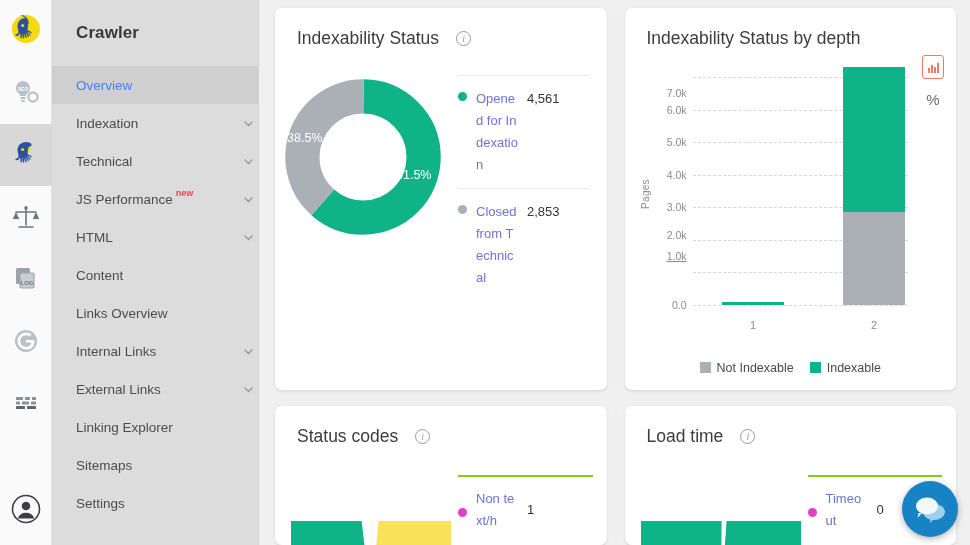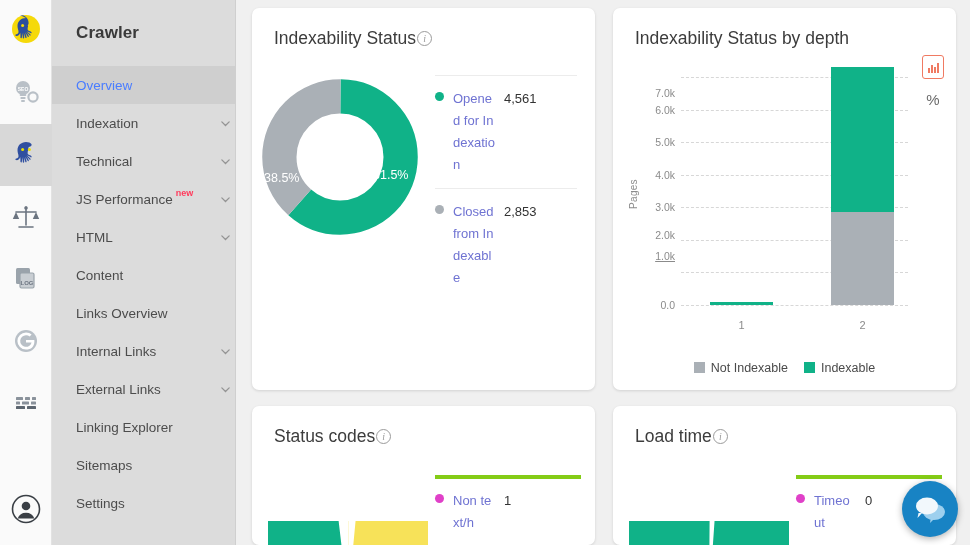--- a/index.html
+++ b/index.html
@@ -23,21 +23,21 @@
   .rail-item {
     width: 52px; height: 62px;
     display: flex; align-items: center; justify-content: center;
   }
   .rail-item.active { background: #d8d8d8; }
   .rail-spacer { flex: 1 1 auto; }
   .rail-bottom { width: 52px; height: 72px; display: flex; align-items: center; justify-content: center; }
 
   
   .sidebar {
-    width: 184px; height: 545px; flex: none;
+    width: 207px; height: 545px; flex: none;
     background: #dcdcdc;
     border-right: 1px solid #cfcfcf;
     overflow: hidden;
   }
   .sidebar-header {
     height: 66px; display: flex; align-items: center;
     padding-left: 24px;
     font-size: 17px; font-weight: bold; color: #3a3a3a;
     letter-spacing: .1px;
   }
@@ -70,21 +70,21 @@
     overflow: hidden;
   }
   .card {
     background: #fff;
     border-radius: 7px;
     box-shadow: 0 1px 3px rgba(0,0,0,.13);
     position: relative;
     overflow: hidden;
   }
   .card-title {
-    display: flex; align-items: center; gap: 1px;
+    display: flex; align-items: center; gap: 17px;
     padding: 20px 0 0 22px;
     font-size: 17.5px; color: #3c3c3c;
   }
   .info-icon {
     width: 15px; height: 15px; border-radius: 50%;
     border: 1.3px solid #9b9b9b; color: #9b9b9b;
     font-size: 10px; font-style: italic;
     display: flex; align-items: center; justify-content: center;
     font-family: "Liberation Serif", serif;
   }
@@ -144,22 +144,22 @@
     display: flex; justify-content: center; align-items: center; gap: 16px;
     margin-top: 42px; font-size: 12.5px; color: #4a4a4a;
   }
   .bar-legend span.sw { width: 11px; height: 11px; display: inline-block; margin-right: 6px; vertical-align: -1px; }
 
   
   .mini-body { display: flex; padding: 18px 14px 0 8px; }
   .mini-pie { width: 175px; flex: none; position: relative; height: 120px; }
   .mini-legend { flex: 1 1 auto; padding-top: 10px; }
   .mini-row {
-    display: flex; align-items: flex-start; gap: 9px;
-    padding: 11px 0 0 0; border-top: 4px solid #84cc16;
+    display: flex; align-items: center; gap: 9px;
+    padding: 11px 0 0 0; border-top: 2px solid #84cc16;
   }
 
   
   .chat-widget {
     position: absolute; right: 12px; bottom: 8px;
     width: 56px; height: 56px; border-radius: 50%;
     background: #1883c4;
     display: flex; align-items: center; justify-content: center;
     box-shadow: 0 2px 7px rgba(0,0,0,.3);
   }
@@ -337,32 +337,32 @@
         <span class="info-icon">i</span>
       </div>
       <div class="donut-body">
         <div class="donut-wrap">
           <svg width="160" height="160" viewBox="0 0 42 42">
 
             <circle r="15.915" cx="21" cy="21" fill="transparent" stroke="#10b288" stroke-width="9" stroke-dasharray="61.5 38.5" stroke-dashoffset="25"></circle>
 
             <circle r="15.915" cx="21" cy="21" fill="transparent" stroke="#aab0b6" stroke-width="9" stroke-dasharray="38.5 61.5" stroke-dashoffset="-36.5"></circle>
           </svg>
-          <span class="donut-pct" style="left:4px; top:68px;margin-top:40px;">38.5%</span>
+          <span class="donut-pct" style="left:4px; top:68px;">38.5%</span>
           <span class="donut-pct" style="left:113px; top:105px;">61.5%</span>
         </div>
         <div class="legend-col" id="idx-legend">
             <div class="legend-row">
               <span class="legend-dot" style="background:#10b288"></span>
               <span class="legend-label">Opened for Indexation</span>
               <span class="legend-value">4,561</span>
             </div>
             <div class="legend-row">
               <span class="legend-dot" style="background:#aab0b6"></span>
-              <span class="legend-label">Closed from Indexable</span>
+              <span class="legend-label">Closed from Technical</span>
               <span class="legend-value">2,853</span>
             </div>
           </div>
       </div>
     </div>
 
     <div class="card">
       <div class="card-title">
         <span>Indexability Status by depth</span>
       </div>

